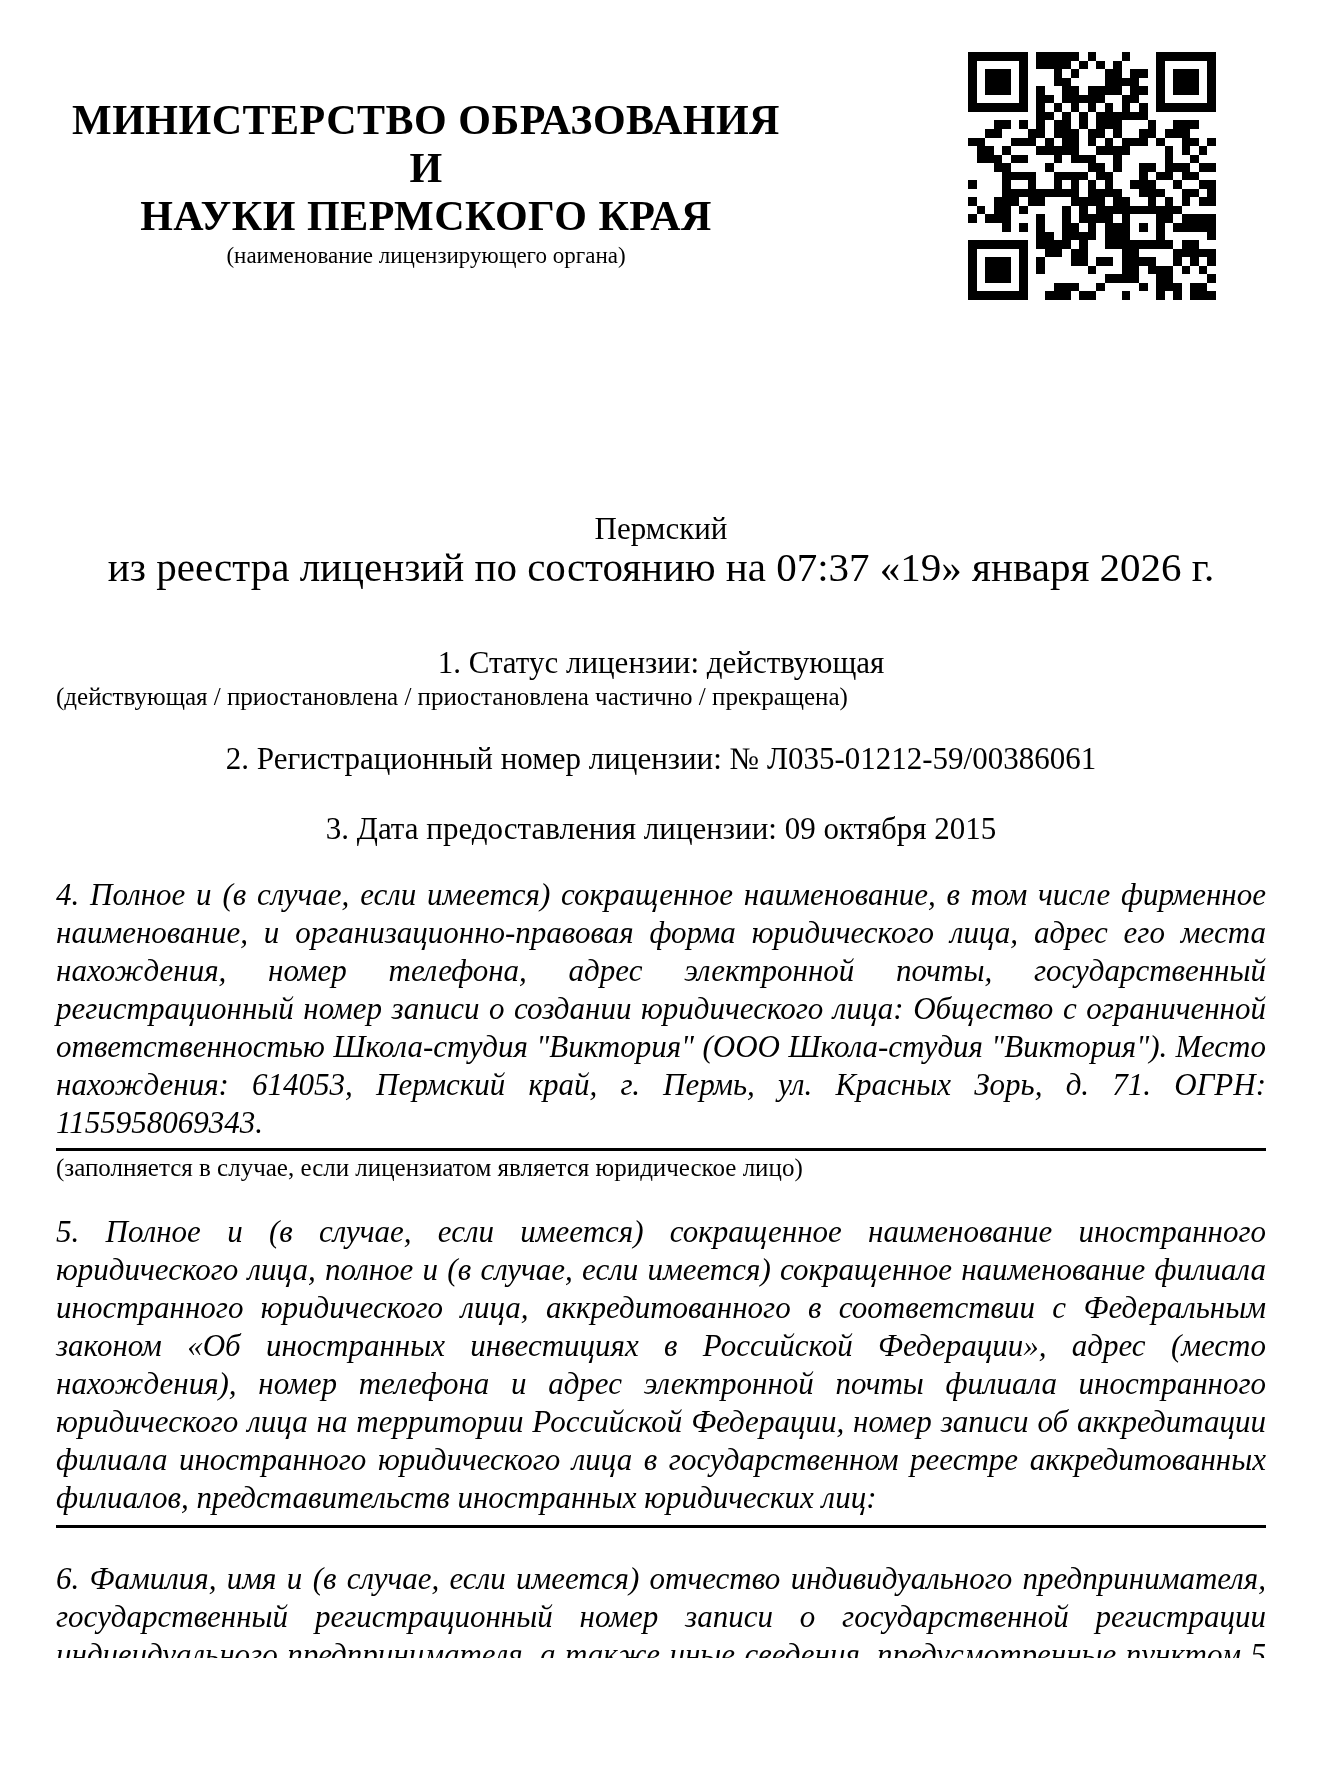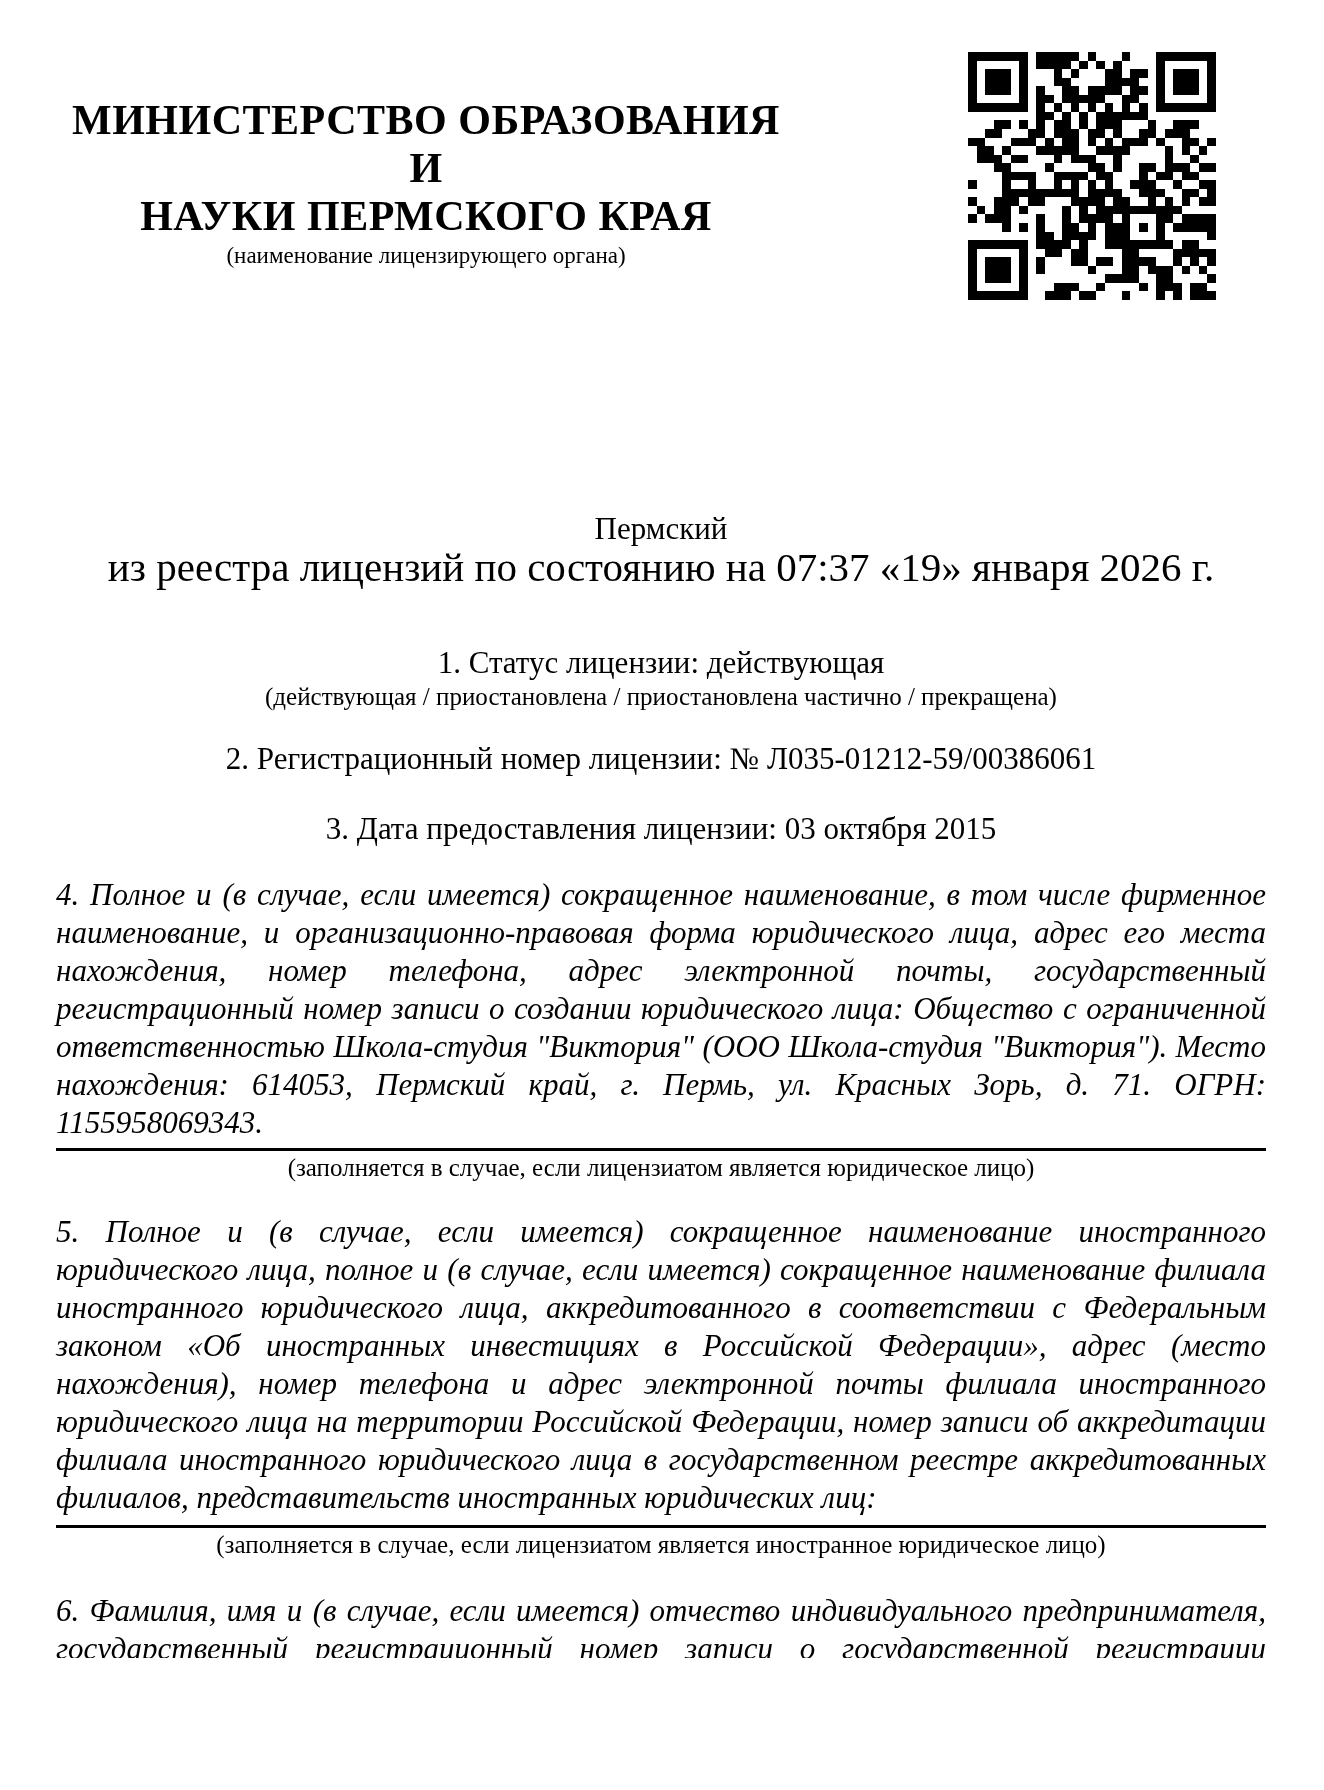--- a/index.html
+++ b/index.html
@@ -45,21 +45,20 @@
   .title-block { margin-top: 240px; text-align: center; }
   .doc-title { font-size: 31px; line-height: 38px; }
   .doc-subtitle { font-size: 41px; line-height: 38px; }
 
   
   .item-line { text-align: center; }
   .item-para { text-align: justify; text-align-last: left; font-style: italic; }
   .small-caption {
     font-size: 25px;
     line-height: 30px;
-    text-align: center;
   }
   .item-1 { margin-top: 58px; }
   .item-2 { margin-top: 28px; }
   .item-3 { margin-top: 32px; }
   .item-4 { margin-top: 28px; }
   .item-5 { margin-top: 30px; }
   .item-6 { margin-top: 32px; }
   .fill-rule {
     border: none;
     border-top: 3px solid #000000;
@@ -552,33 +551,32 @@
     <section class="item-1">
       <p class="item-line">1. Статус лицензии: действующая</p>
       <p class="small-caption">(действующая / приостановлена / приостановлена частично / прекращена)</p>
     </section>
 
     <section class="item-2">
       <p class="item-line">2. Регистрационный номер лицензии: № Л035-01212-59/00386061</p>
     </section>
 
     <section class="item-3">
-      <p class="item-line">3. Дата предоставления лицензии: 03 октября 2015</p>
+      <p class="item-line">3. Дата предоставления лицензии: 09 октября 2015</p>
     </section>
 
     <section class="item-4">
       <p class="item-para">4. Полное и (в случае, если имеется) сокращенное наименование, в том числе фирменное наименование, и организационно-правовая форма юридического лица, адрес его места нахождения, номер телефона, адрес электронной почты, государственный регистрационный номер записи о создании юридического лица: Общество с ограниченной ответственностью Школа-студия "Виктория" (ООО Школа-студия "Виктория"). Место нахождения: 614053, Пермский край, г. Пермь, ул. Красных Зорь, д. 71. ОГРН: 1155958069343.</p>
       <hr class="fill-rule">
       <p class="small-caption">(заполняется в случае, если лицензиатом является юридическое лицо)</p>
     </section>
 
     <section class="item-5">
       <p class="item-para">5. Полное и (в случае, если имеется) сокращенное наименование иностранного юридического лица, полное и (в случае, если имеется) сокращенное наименование филиала иностранного юридического лица, аккредитованного в соответствии с Федеральным законом «Об иностранных инвестициях в Российской Федерации», адрес (место нахождения), номер телефона и адрес электронной почты филиала иностранного юридического лица на территории Российской Федерации, номер записи об аккредитации филиала иностранного юридического лица в государственном реестре аккредитованных филиалов, представительств иностранных юридических лиц:</p>
       <hr class="fill-rule">
-      <p class="small-caption">(заполняется в случае, если лицензиатом является иностранное юридическое лицо)</p>
     </section>
 
     <section class="item-6">
       <p class="item-para">6. Фамилия, имя и (в случае, если имеется) отчество индивидуального предпринимателя, государственный регистрационный номер записи о государственной регистрации индивидуального предпринимателя, а также иные сведения, предусмотренные пунктом 5 части 2 статьи 21 Федерального закона «О лицензировании отельных видов деятельности»:</p>
     </section>
 
   </div>
 
   <div class="page-number">1</div>
 </div>

